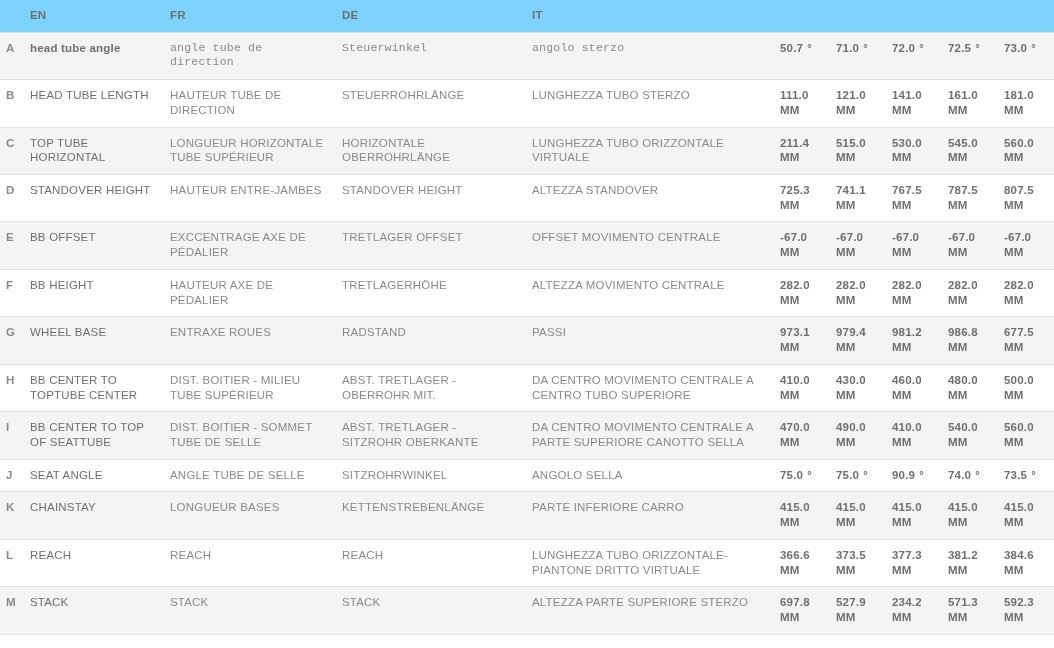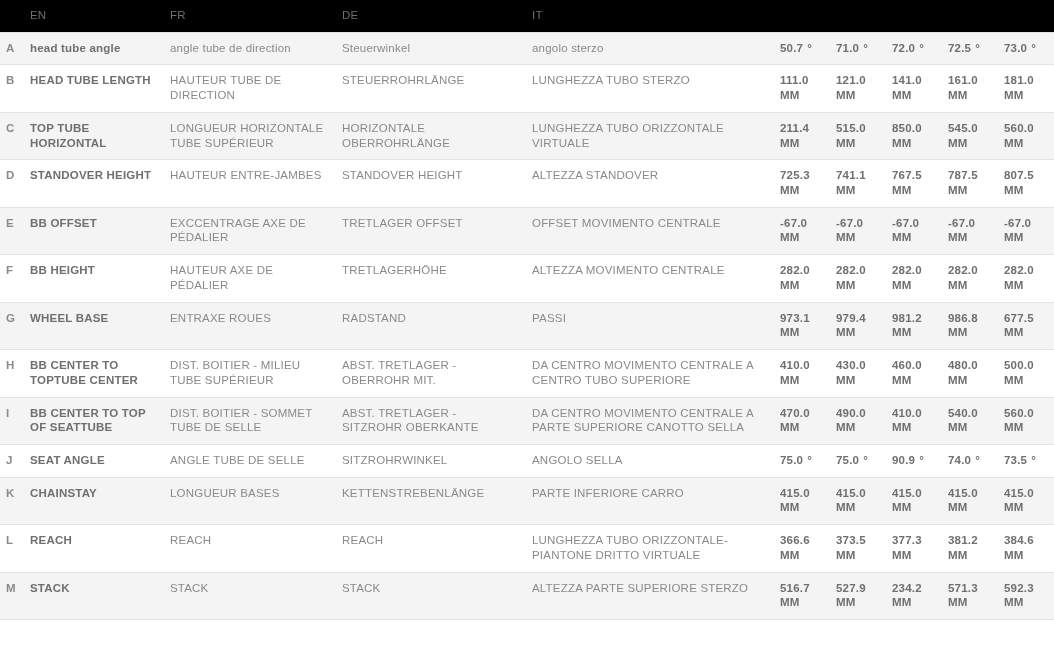--- a/index.html
+++ b/index.html
@@ -30,56 +30,57 @@
   }
   
   col.c-key   { width: 24px; }
   col.c-en    { width: 140px; }
   col.c-fr    { width: 172px; }
   col.c-de    { width: 190px; }
   col.c-it    { width: 248px; }
   col.c-val   { width: 56px; }
 
   thead th {
-    font-weight: normal;
+    font-weight: bold;
     color: #6f6f6f;
     text-transform: uppercase;
     padding-top: 2px;
     padding-bottom: 9px;
     font-size: 11.5px;
     border-bottom: 1px solid #dcdcdc;
-    background: #000000;
+    background: #7dd3fc;
   }
   thead th.hkey { padding-left: 6px; }
 
   tbody tr.odd  { background: #f4f4f4; }
   tbody tr.even { background: #ffffff; }
 
   td.key {
     font-weight: bold;
     color: #8a8a8a;
     padding-left: 8px;
     font-size: 11.5px;
     text-transform: uppercase;
   }
   td.en {
-    font-weight: bold;
+    font-weight: normal;
     color: #6f6f6f;
     text-transform: uppercase;
   }
   td.en.lower {
     font-weight: bold;
     text-transform: none;
   }
   td.fr, td.de, td.it {
     color: #8a8a8a;
     text-transform: uppercase;
   }
   td.fr.lower, td.de.lower, td.it.lower {
     text-transform: none;
+    font-family: Liberation Mono, monospace;
   }
   td.val {
     color: #6f6f6f;
     font-weight: bold;
     text-align: left;
     padding-left: 8px;
     padding-right: 2px;
     white-space: normal;
     font-size: 11.5px;
   }
@@ -148,21 +149,21 @@
         <td class="val"><span>181.0</span><span class="unit">MM</span></td>
       </tr>
       <tr class="odd">
         <td class="key">C</td>
         <td class="en">TOP TUBE HORIZONTAL</td>
         <td class="fr">LONGUEUR HORIZONTALE TUBE SUPÉRIEUR</td>
         <td class="de">HORIZONTALE OBERROHRLÄNGE</td>
         <td class="it">LUNGHEZZA TUBO ORIZZONTALE VIRTUALE</td>
         <td class="val"><span>211.4</span><span class="unit">MM</span></td>
         <td class="val"><span>515.0</span><span class="unit">MM</span></td>
-        <td class="val"><span>850.0</span><span class="unit">MM</span></td>
+        <td class="val"><span>530.0</span><span class="unit">MM</span></td>
         <td class="val"><span>545.0</span><span class="unit">MM</span></td>
         <td class="val"><span>560.0</span><span class="unit">MM</span></td>
       </tr>
       <tr class="even">
         <td class="key">D</td>
         <td class="en">STANDOVER HEIGHT</td>
         <td class="fr">HAUTEUR ENTRE-JAMBES</td>
         <td class="de">STANDOVER HEIGHT</td>
         <td class="it">ALTEZZA STANDOVER</td>
         <td class="val"><span>725.3</span><span class="unit">MM</span></td>
@@ -266,20 +267,20 @@
         <td class="val"><span>377.3</span><span class="unit">MM</span></td>
         <td class="val"><span>381.2</span><span class="unit">MM</span></td>
         <td class="val"><span>384.6</span><span class="unit">MM</span></td>
       </tr>
       <tr class="odd">
         <td class="key">M</td>
         <td class="en">STACK</td>
         <td class="fr">STACK</td>
         <td class="de">STACK</td>
         <td class="it">ALTEZZA PARTE SUPERIORE STERZO</td>
-        <td class="val"><span>516.7</span><span class="unit">MM</span></td>
+        <td class="val"><span>697.8</span><span class="unit">MM</span></td>
         <td class="val"><span>527.9</span><span class="unit">MM</span></td>
         <td class="val"><span>234.2</span><span class="unit">MM</span></td>
         <td class="val"><span>571.3</span><span class="unit">MM</span></td>
         <td class="val"><span>592.3</span><span class="unit">MM</span></td>
       </tr>
     </tbody>
 </table>
 
 </body></html>

